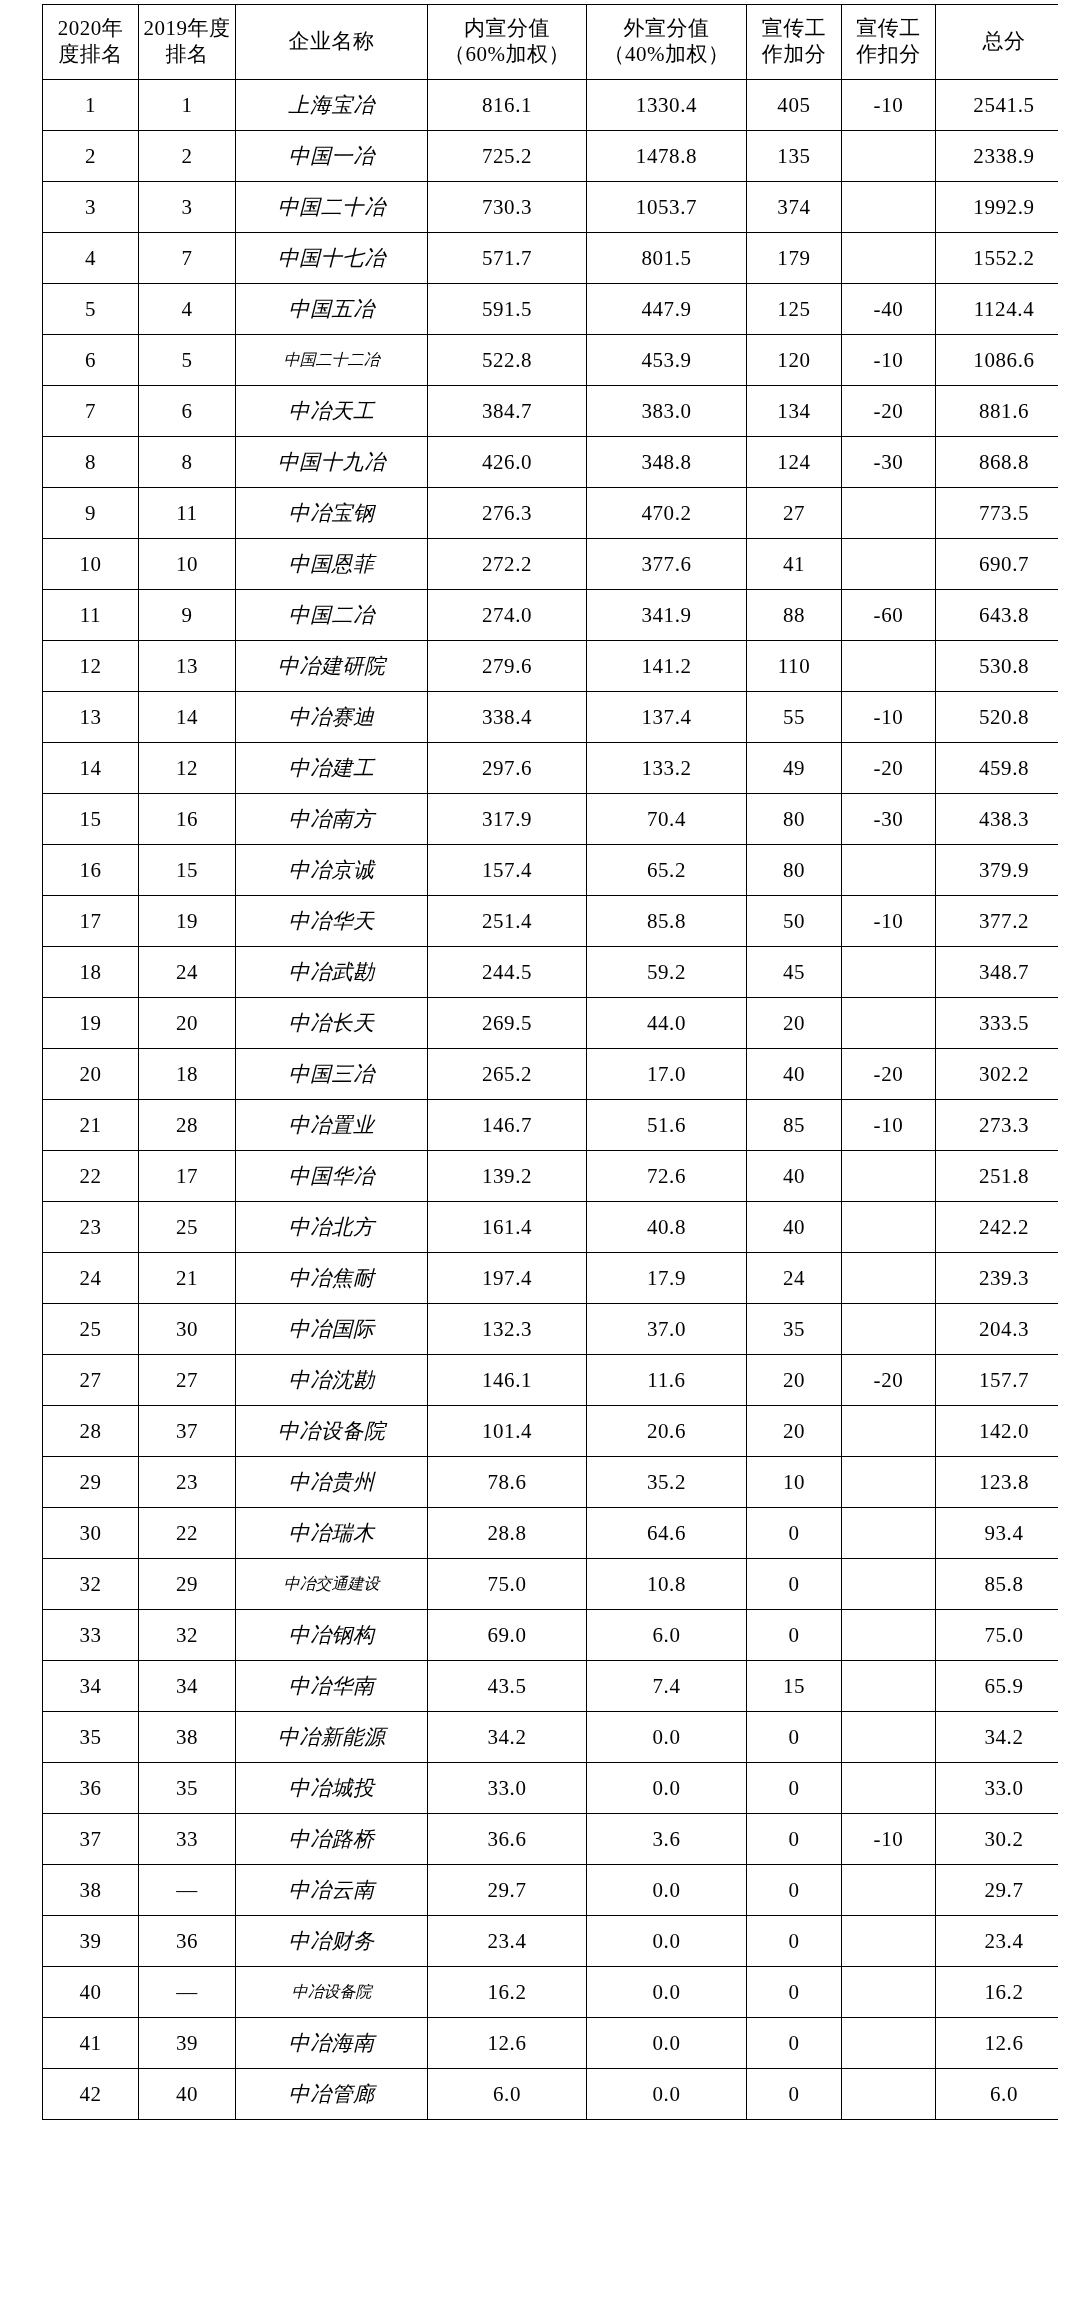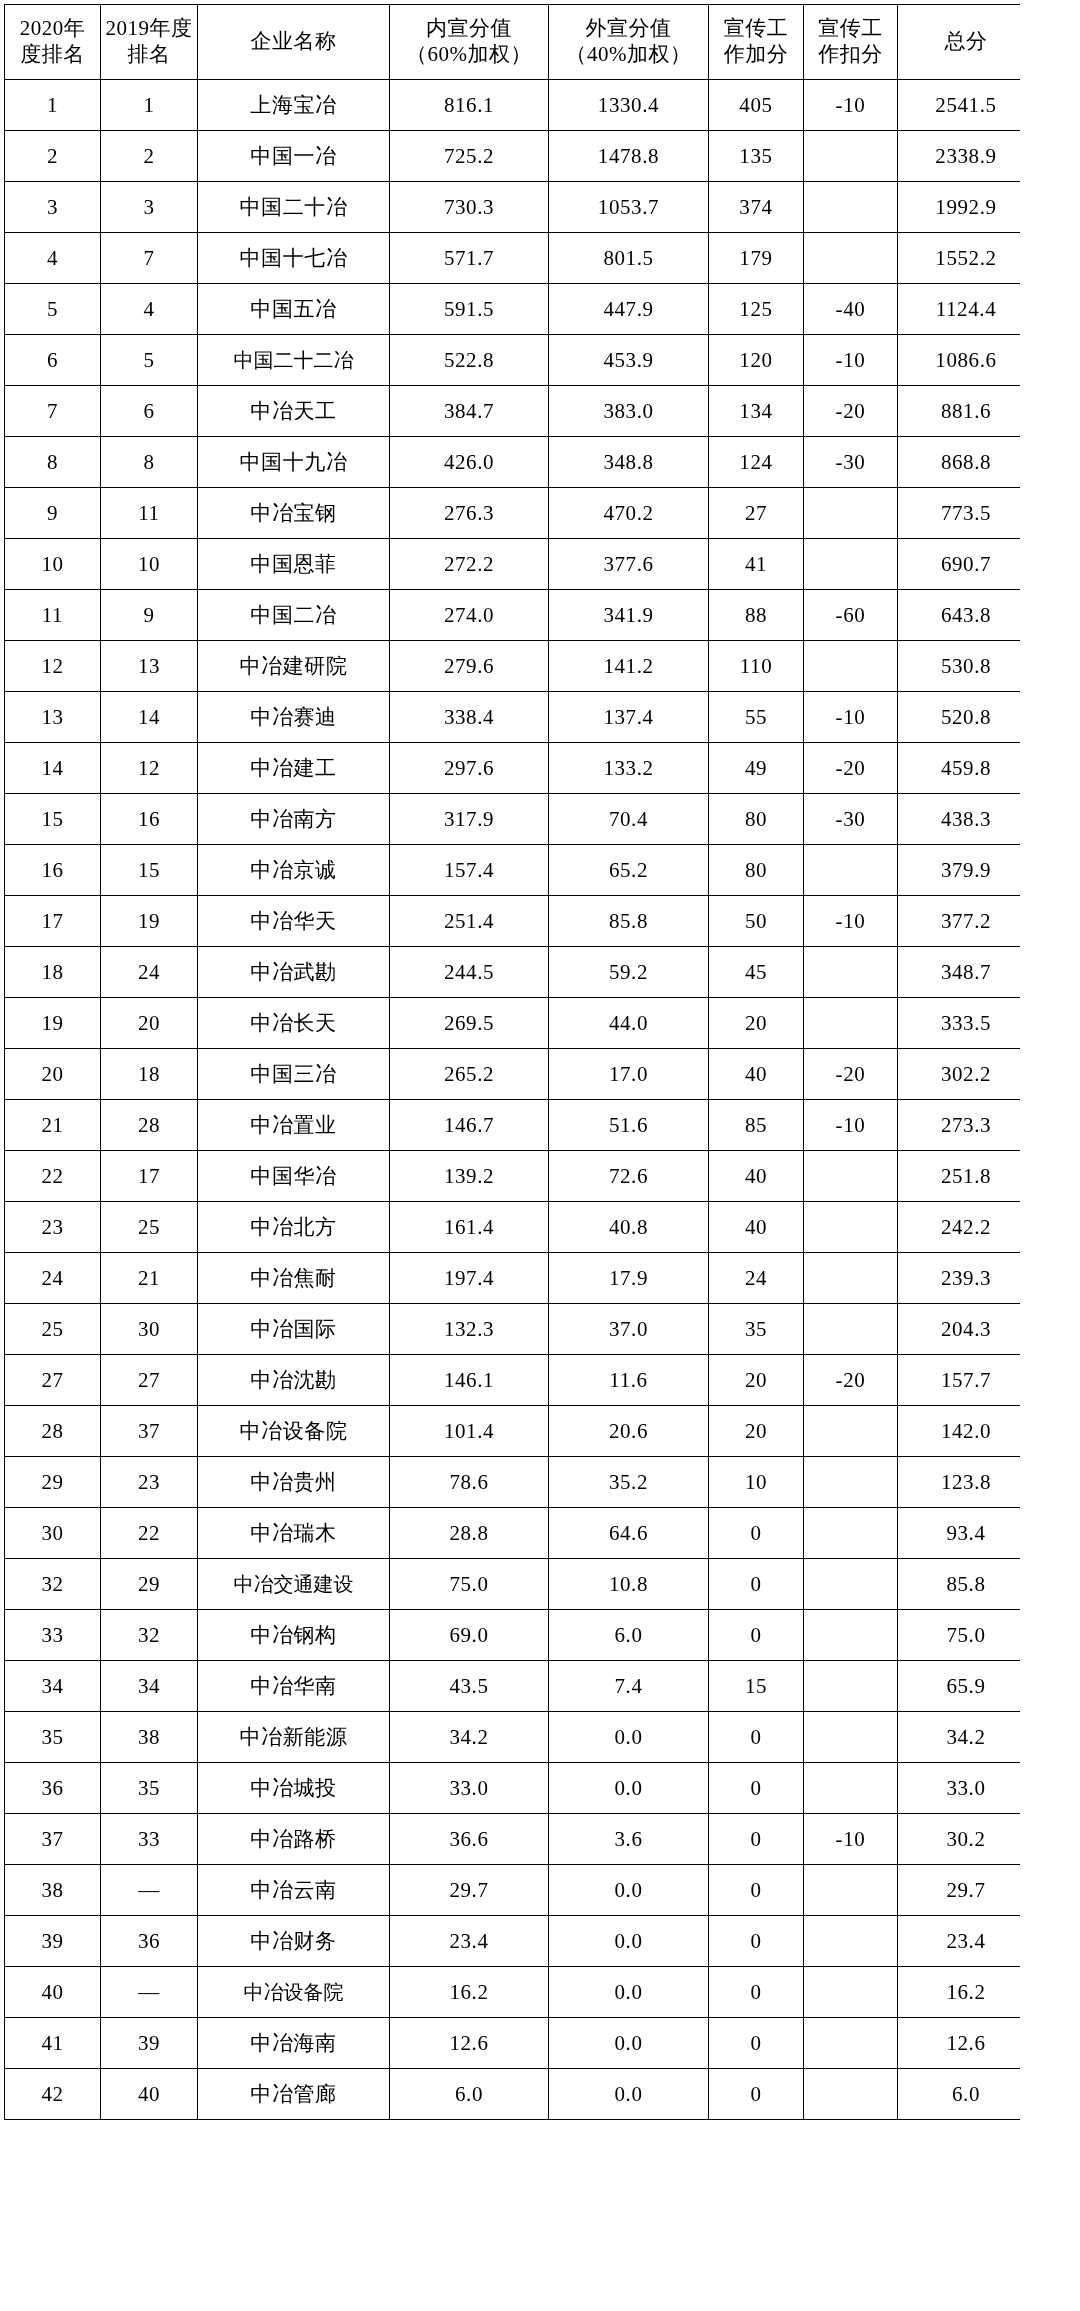--- a/index.html
+++ b/index.html
@@ -11,20 +11,21 @@
     width: 1080px;
     height: 2311px;
     font-family: "Liberation Serif", serif;
     color: #000000;
   }
   .sheet {
     width: 1020px;
     height: 2311px;
     position: relative;
     overflow: hidden;
+    padding-left: 38px;
   }
   table.rank-table {
     border-collapse: collapse;
     margin: 4px 0 0 4px;
     table-layout: fixed;
     width: 1030px;
   }
   table.rank-table th,
   table.rank-table td {
     border: 1px solid #000000;
@@ -49,22 +50,22 @@
   col.c-rank2019 { width: 97px; }
   col.c-name     { width: 192px; }
   col.c-inner    { width: 159px; }
   col.c-outer    { width: 160px; }
   col.c-add      { width: 95px; }
   col.c-sub      { width: 94px; }
   col.c-total    { width: 137px; }
 
   .hdr-two-line { display: block; }
   .num { font-family: "Liberation Serif", serif; }
-  .name-cell { letter-spacing: 1px; }
-  .name-cell.long { letter-spacing: 0px; font-size: 20px; }
+  .name-cell { letter-spacing: 1px; font-style: italic; }
+  .name-cell.long { letter-spacing: 0px; font-size: 16px; }
 </style>
 </head>
 <body>
 
 <div class="sheet">
   <table class="rank-table">
     <colgroup>
       <col class="c-rank2020">
       <col class="c-rank2019">
       <col class="c-name">

